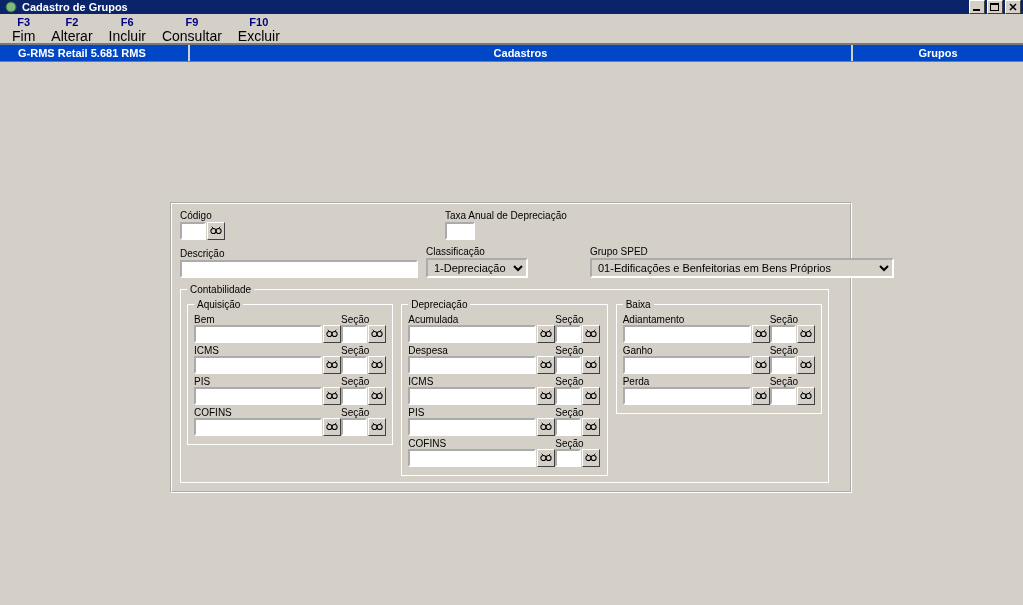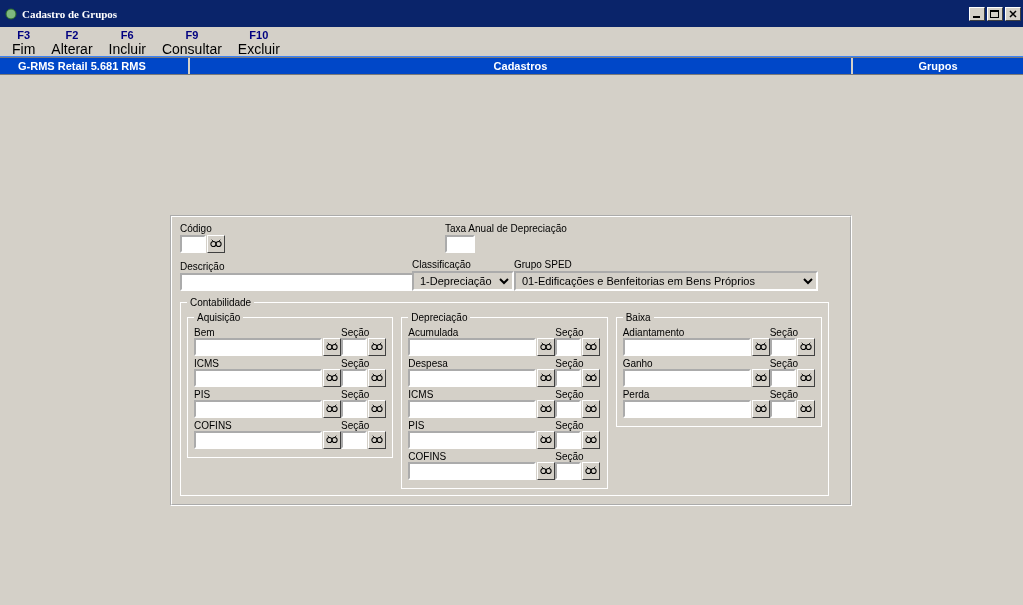--- a/index.html
+++ b/index.html
@@ -8,26 +8,25 @@
     font-size: 11px;
     background: #d4d0c8;
     width: 1023px;
     height: 605px;
     overflow: hidden;
   }
   
   .titlebar {
     background: #0a246a;
     color: #fff;
-    height: 27px;
+    height: 14px;
     display: flex;
     align-items: center;
     padding: 0 2px 0 4px;
     font-size: 11px;
-    font-family: Liberation Serif, serif;
   }
   .titlebar .app-icon {
     width: 14px; height: 14px;
     margin-right: 4px;
     display: inline-flex;
     align-items: center;
     justify-content: center;
   }
   .titlebar .title-text { font-weight: bold; }
   .titlebar .spacer { flex: 1; }
@@ -104,21 +103,21 @@
   .form-panel {
     position: absolute;
     left: 170px;
     top: 140px;
     width: 682px;
     background: #d4d0c8;
     border: 2px groove #fff;
     padding: 6px 21px 8px 8px;
   }
   .row { display: flex; align-items: flex-end; gap: 0; margin-bottom: 6px; }
-  .field { display: flex; flex-direction: column; }
+  .field { display: flex; flex-direction: column; margin-right: 14px; }
   .field label { font-size: 10px; color: #000; margin-bottom: 1px; white-space: nowrap; }
   input[type="text"], select {
     font-family: Tahoma, Arial, sans-serif;
     font-size: 11px;
     height: 18px;
     border: 2px inset #fff;
     background: #fff;
     padding: 0 2px;
   }
   select {
@@ -250,21 +249,21 @@
       <div class="field">
         <label>Descrição</label>
         <input type="text" style="width: 238px;" value="">
       </div>
       <div class="field" style="margin-left:-6px;">
         <label>Classificação</label>
         <select style="width:102px">
           <option>1-Depreciação</option>
         </select>
       </div>
-      <div class="field" style="margin-right:0;">
+      <div class="field" style="margin-right:0;margin-left:48px;">
         <label>Grupo SPED</label>
         <select style="width:304px">
           <option>01-Edificações e Benfeitorias em Bens Próprios</option>
         </select>
       </div>
     </div>
 
     <fieldset>
       <legend>Contabilidade</legend>
       <div class="contab-row">

